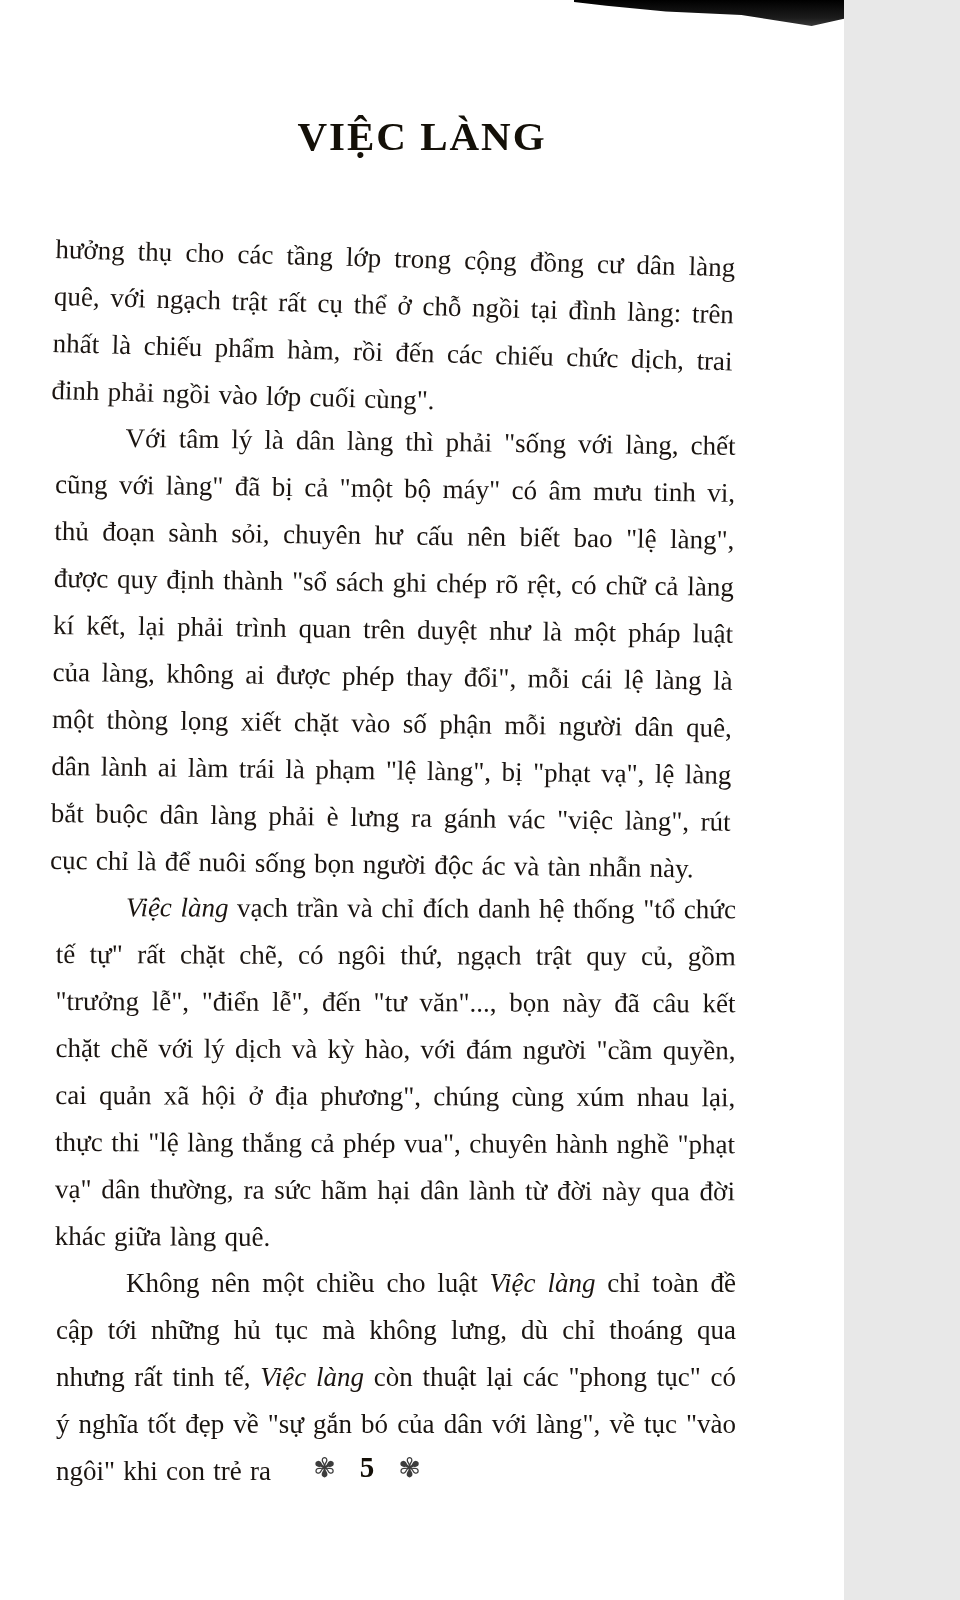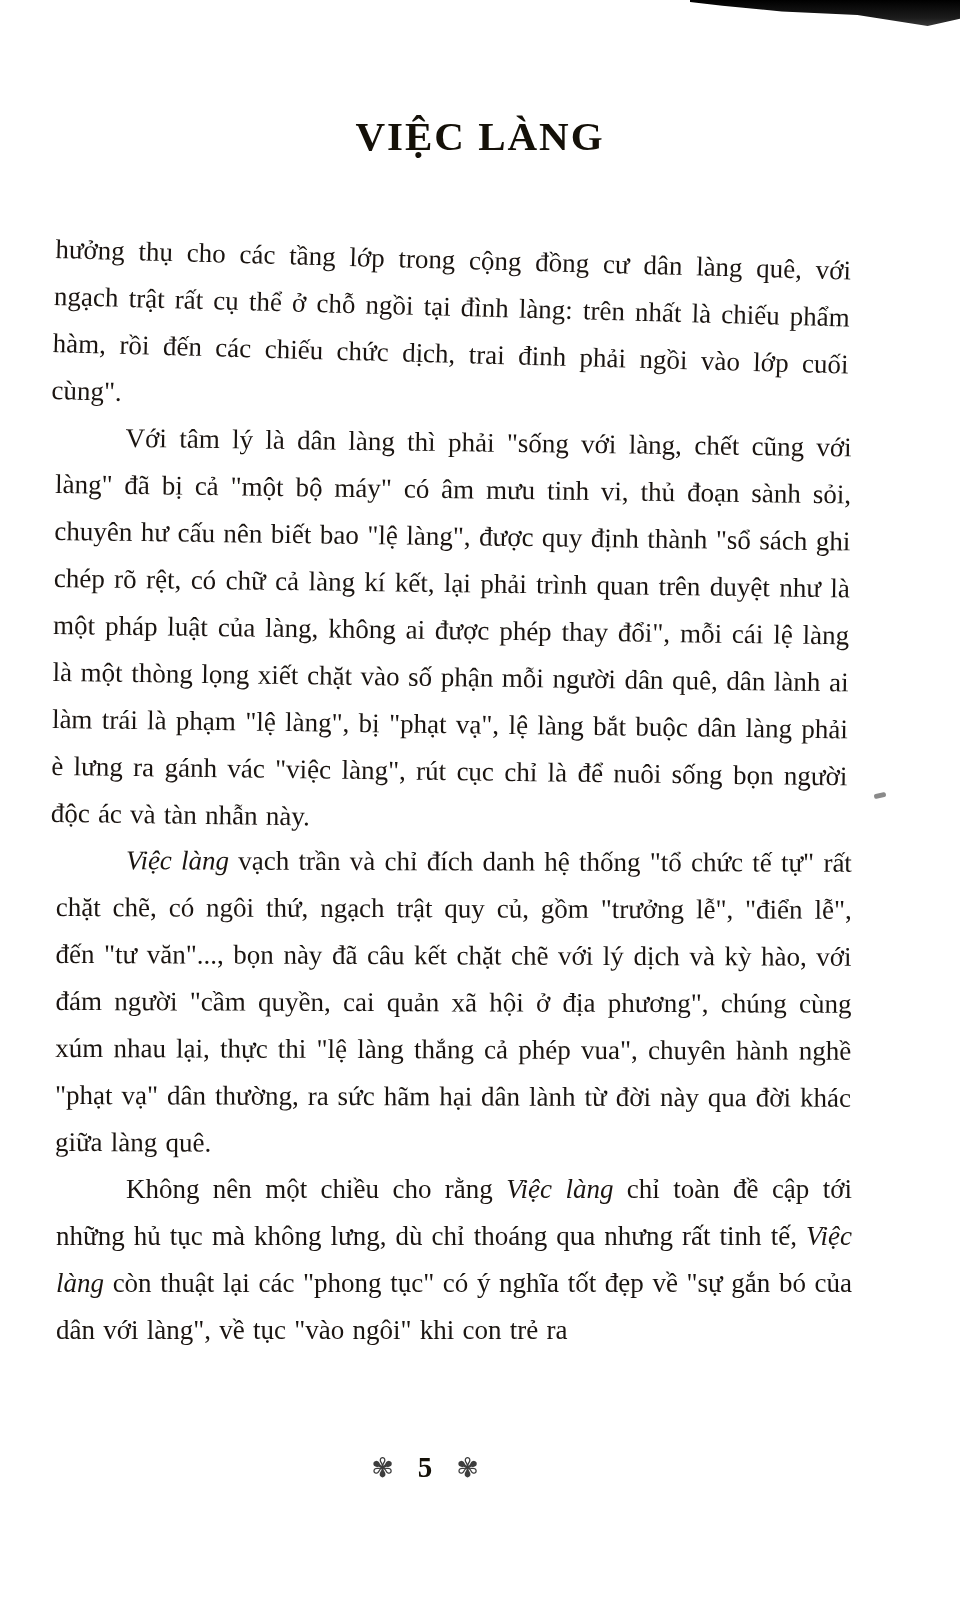--- a/index.html
+++ b/index.html
@@ -1,20 +1,20 @@
 <!DOCTYPE html>
 <html><head>
 <meta charset="utf-8">
 <style>
   * { margin: 0; padding: 0; box-sizing: border-box; }
   html, body { width: 960px; height: 1600px; }
   body { background: #e8e8e8; }
   .page {
     position: relative;
-    width: 960px;
+    width: 844px;
     height: 1600px;
     background: #ffffff;
     overflow: hidden;
     font-family: "Liberation Serif", "DejaVu Serif", serif;
     color: #1b1511;
   }
   
   .scan-mark {
     position: absolute;
     top: 0;
@@ -87,21 +87,21 @@
 <div class="page">
 
   <div class="scan-mark"></div>
 
   <h1 class="title">VIỆC LÀNG</h1>
 
   <div class="body">
       <p class="para tilt0"><span>hưởng thụ cho các tầng lớp trong cộng đồng cư dân làng quê, với ngạch trật rất cụ thể ở chỗ ngồi tại đình làng: trên nhất là chiếu phẩm hàm, rồi đến các chiếu chức dịch, trai đinh phải ngồi vào lớp cuối cùng".</span></p>
       <p class="para indent tilt1"><span>Với tâm lý là dân làng thì phải "sống với làng, chết cũng với làng" đã bị cả "một bộ máy" có âm mưu tinh vi, thủ đoạn sành sỏi, chuyên hư cấu nên biết bao "lệ làng", được quy định thành "sổ sách ghi chép rõ rệt, có chữ cả làng kí kết, lại phải trình quan trên duyệt như là một pháp luật của làng, không ai được phép thay đổi", mỗi cái lệ làng là một thòng lọng xiết chặt vào số phận mỗi người dân quê, dân lành ai làm trái là phạm "lệ làng", bị "phạt vạ", lệ làng bắt buộc dân làng phải è lưng ra gánh vác "việc làng", rút cục chỉ là để nuôi sống bọn người độc ác và tàn nhẫn này.</span></p>
       <p class="para indent tilt2"><span class="italic">Việc làng</span><span> vạch trần và chỉ đích danh hệ thống "tổ chức tế tự" rất chặt chẽ, có ngôi thứ, ngạch trật quy củ, gồm "trưởng lễ", "điển lễ", đến "tư văn"..., bọn này đã câu kết chặt chẽ với lý dịch và kỳ hào, với đám người "cầm quyền, cai quản xã hội ở địa phương", chúng cùng xúm nhau lại, thực thi "lệ làng thắng cả phép vua", chuyên hành nghề "phạt vạ" dân thường, ra sức hãm hại dân lành từ đời này qua đời khác giữa làng quê.</span></p>
-      <p class="para indent tilt3"><span>Không nên một chiều cho rằng </span><span class="italic">Việc làng</span><span> chỉ toàn đề cập tới những hủ tục mà không lưng, dù chỉ thoáng qua nhưng rất tinh tế, </span><span class="italic">Việc làng</span><span> còn thuật lại các "phong tục" có ý nghĩa tốt đẹp về "sự gắn bó của dân với làng", về tục "vào ngôi" khi con trẻ ra</span></p>
+      <p class="para indent tilt3"><span>Không nên một chiều cho luật </span><span class="italic">Việc làng</span><span> chỉ toàn đề cập tới những hủ tục mà không lưng, dù chỉ thoáng qua nhưng rất tinh tế, </span><span class="italic">Việc làng</span><span> còn thuật lại các "phong tục" có ý nghĩa tốt đẹp về "sự gắn bó của dân với làng", về tục "vào ngôi" khi con trẻ ra</span></p>
     </div>
 
   <div class="scan-speck"></div>
 
   <div class="footer">
     <span class="orn">✾</span>
     <span class="pagenum">5</span>
     <span class="orn">✾</span>
   </div>
 

